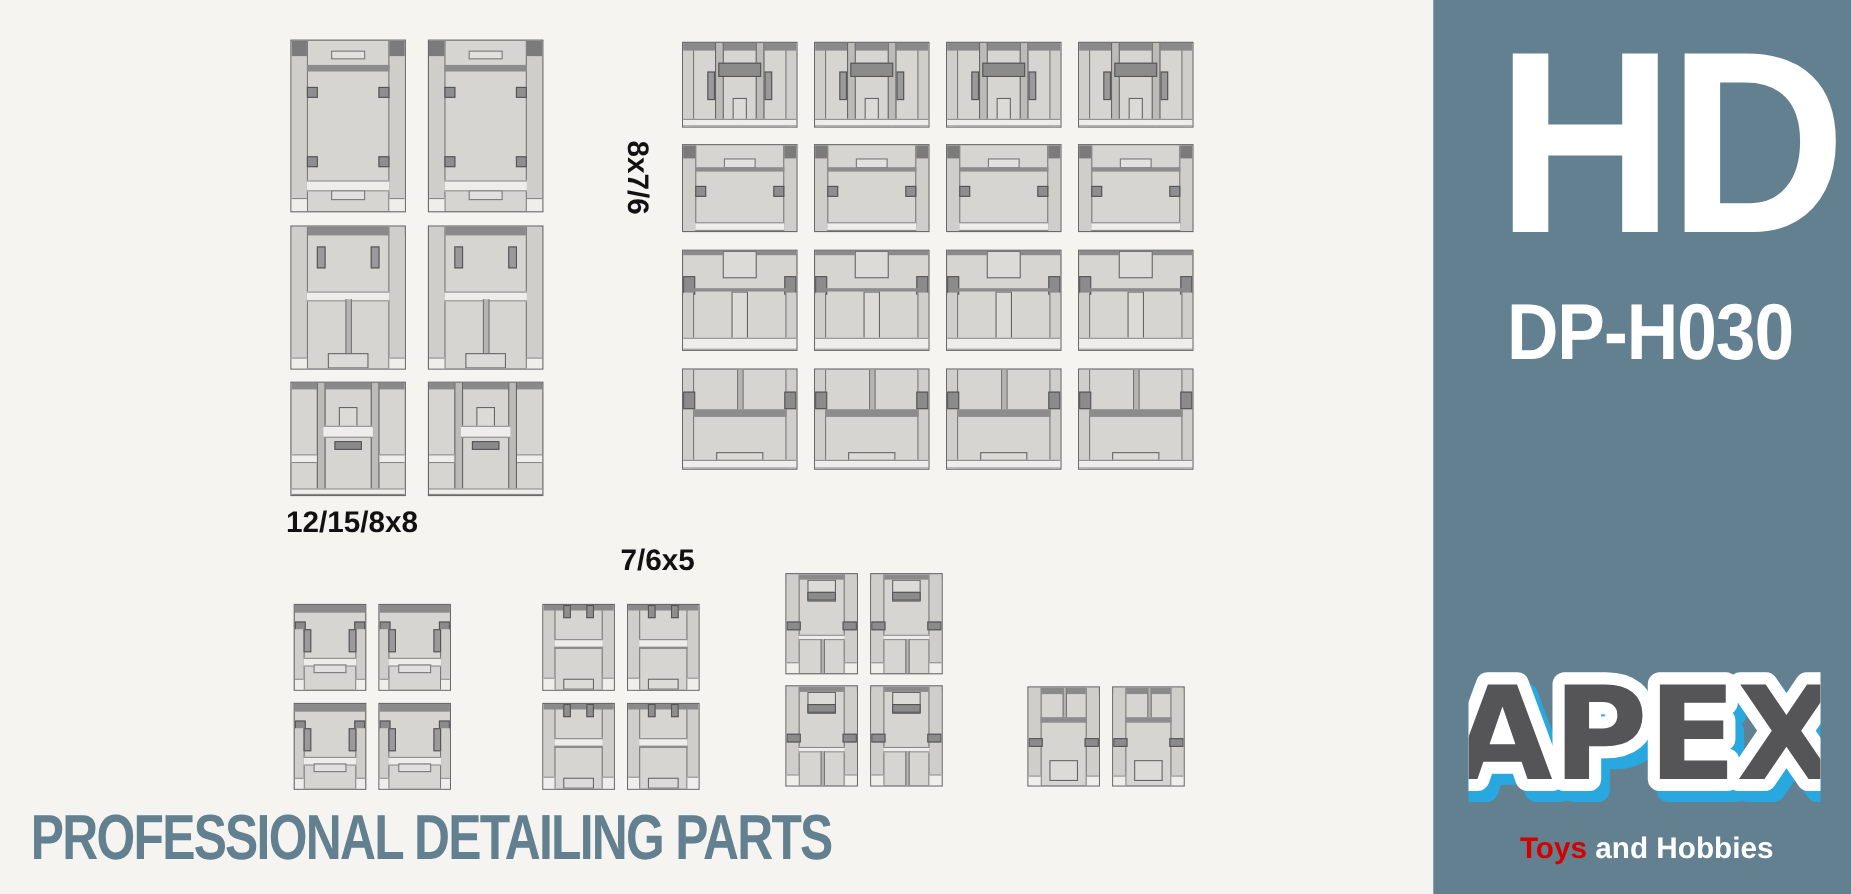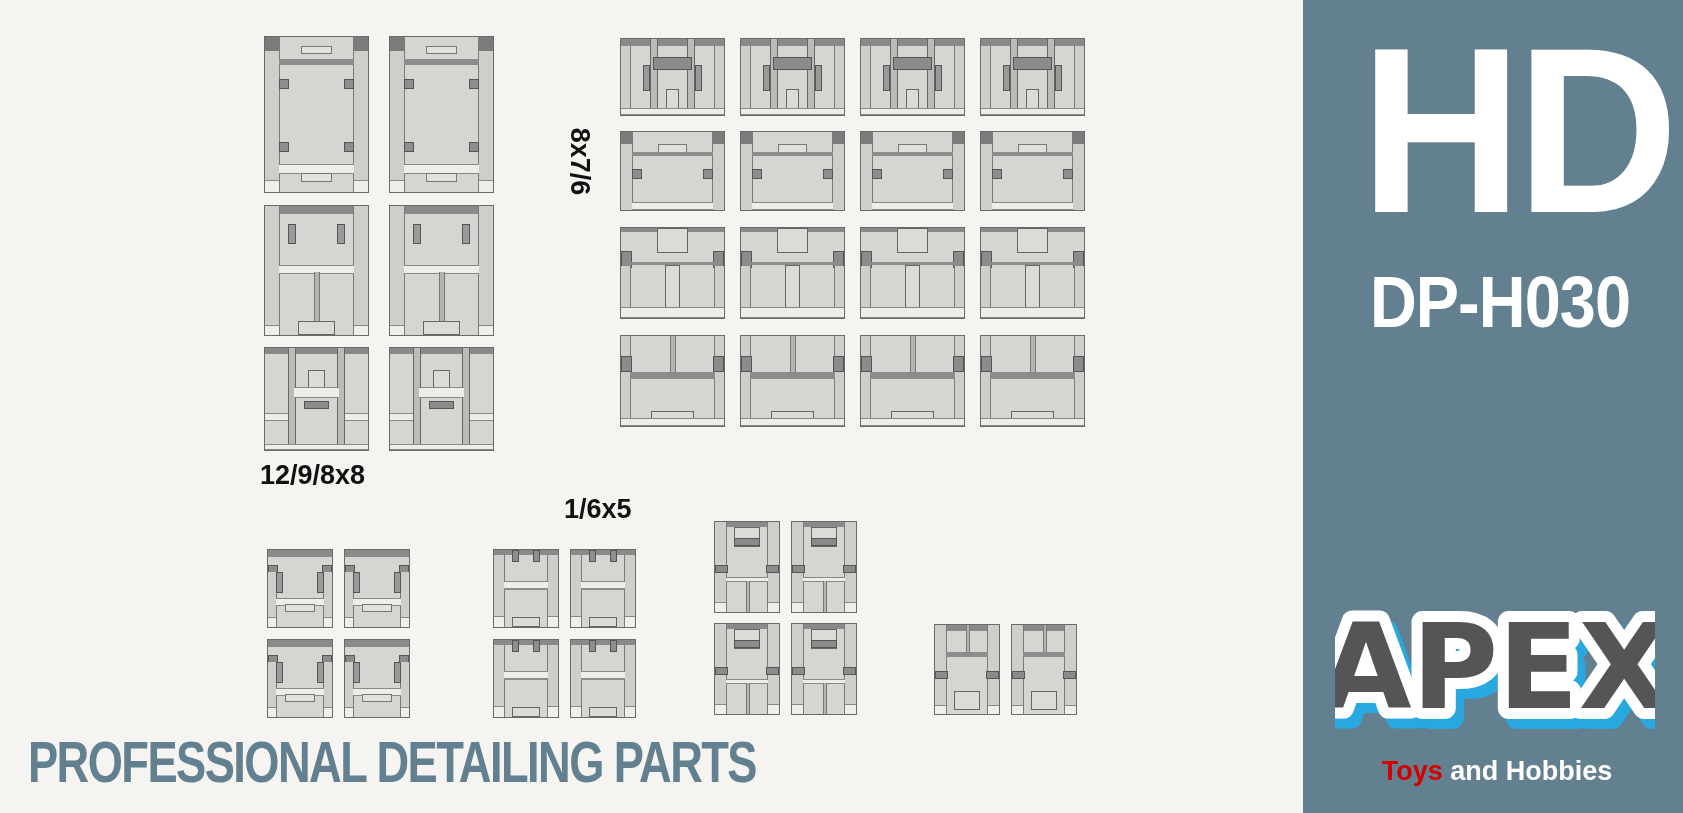--- a/index.html
+++ b/index.html
@@ -113,21 +113,21 @@
       <div class="topbar"></div>
       <div class="pillar" style="left:22%;"></div>
         <div class="pillar" style="right:22%;"></div>
       <div class="box" style="left:42%;right:42%;top:22%;height:22%;"></div>
       <div class="lightband" style="top:38%;left:28%;right:28%;height:9%;"></div>
       <div class="darkbox" style="left:38%;right:38%;top:52%;height:6%;"></div>
       <div class="lightband" style="top:64%;left:0;right:78%;height:6%;"></div>
       <div class="lightband" style="top:64%;left:78%;right:0;height:6%;"></div>
       <div class="lightband" style="bottom:0;top:auto;left:0;right:0;height:4%;"></div>
     </div>
-    <div class="label" style="left:260px;top:460px;font-size:27px;">12/9/8x8</div>
+    <div class="label" style="left:260px;top:460px;font-size:27px;">12/15/8x8</div>
   </div>
 
   <div>
     <div class="label" style="left:546px;top:146px;font-size:27px;transform:rotate(90deg);transform-origin:center;">8x7/6</div>
 
     <div class="part" style="left:620px;top:38px;width:105px;height:78px;">
       <div class="sideL" style="width:9%;"></div>
         <div class="sideR" style="width:9%;"></div>
         <div class="topbar" style="height:9%;"></div>
       <div class="pillar" style="left:28%;"></div>
@@ -301,21 +301,21 @@
       <div class="darkbox" style="left:0;width:9%;top:22%;height:16%;"></div>
         <div class="darkbox" style="right:0;width:9%;top:22%;height:16%;"></div>
       <div class="divider" style="left:48%;top:0;height:40%;"></div>
       <div class="band" style="top:40%;left:9%;right:9%;height:8%;"></div>
       <div class="box" style="left:29%;right:29%;bottom:8%;height:6%;"></div>
       <div class="lightband" style="bottom:0;top:auto;left:0;right:0;height:7%;"></div>
     </div>
   </div>
 
   <div>
-    <div class="label" style="left:564px;top:494px;font-size:27px;">1/6x5</div>
+    <div class="label" style="left:564px;top:494px;font-size:27px;">7/6x5</div>
 
     <div class="part" style="left:267px;top:549px;width:66px;height:79px;">
       <div class="topbar" style="height:9%;"></div>
       <div class="darkbox" style="left:0;width:12%;top:20%;height:9%;"></div>
         <div class="darkbox" style="right:0;width:12%;top:20%;height:9%;"></div>
       <div class="sideL" style="width:12%;top:29%;"></div>
         <div class="sideR" style="width:12%;top:29%;"></div>
       <div class="slot" style="left:12%;top:29%;height:24%;width:8%;"></div>
         <div class="slot" style="right:12%;top:29%;height:24%;width:8%;"></div>
       <div class="lightband" style="top:62%;left:12%;right:12%;height:8%;"></div>

